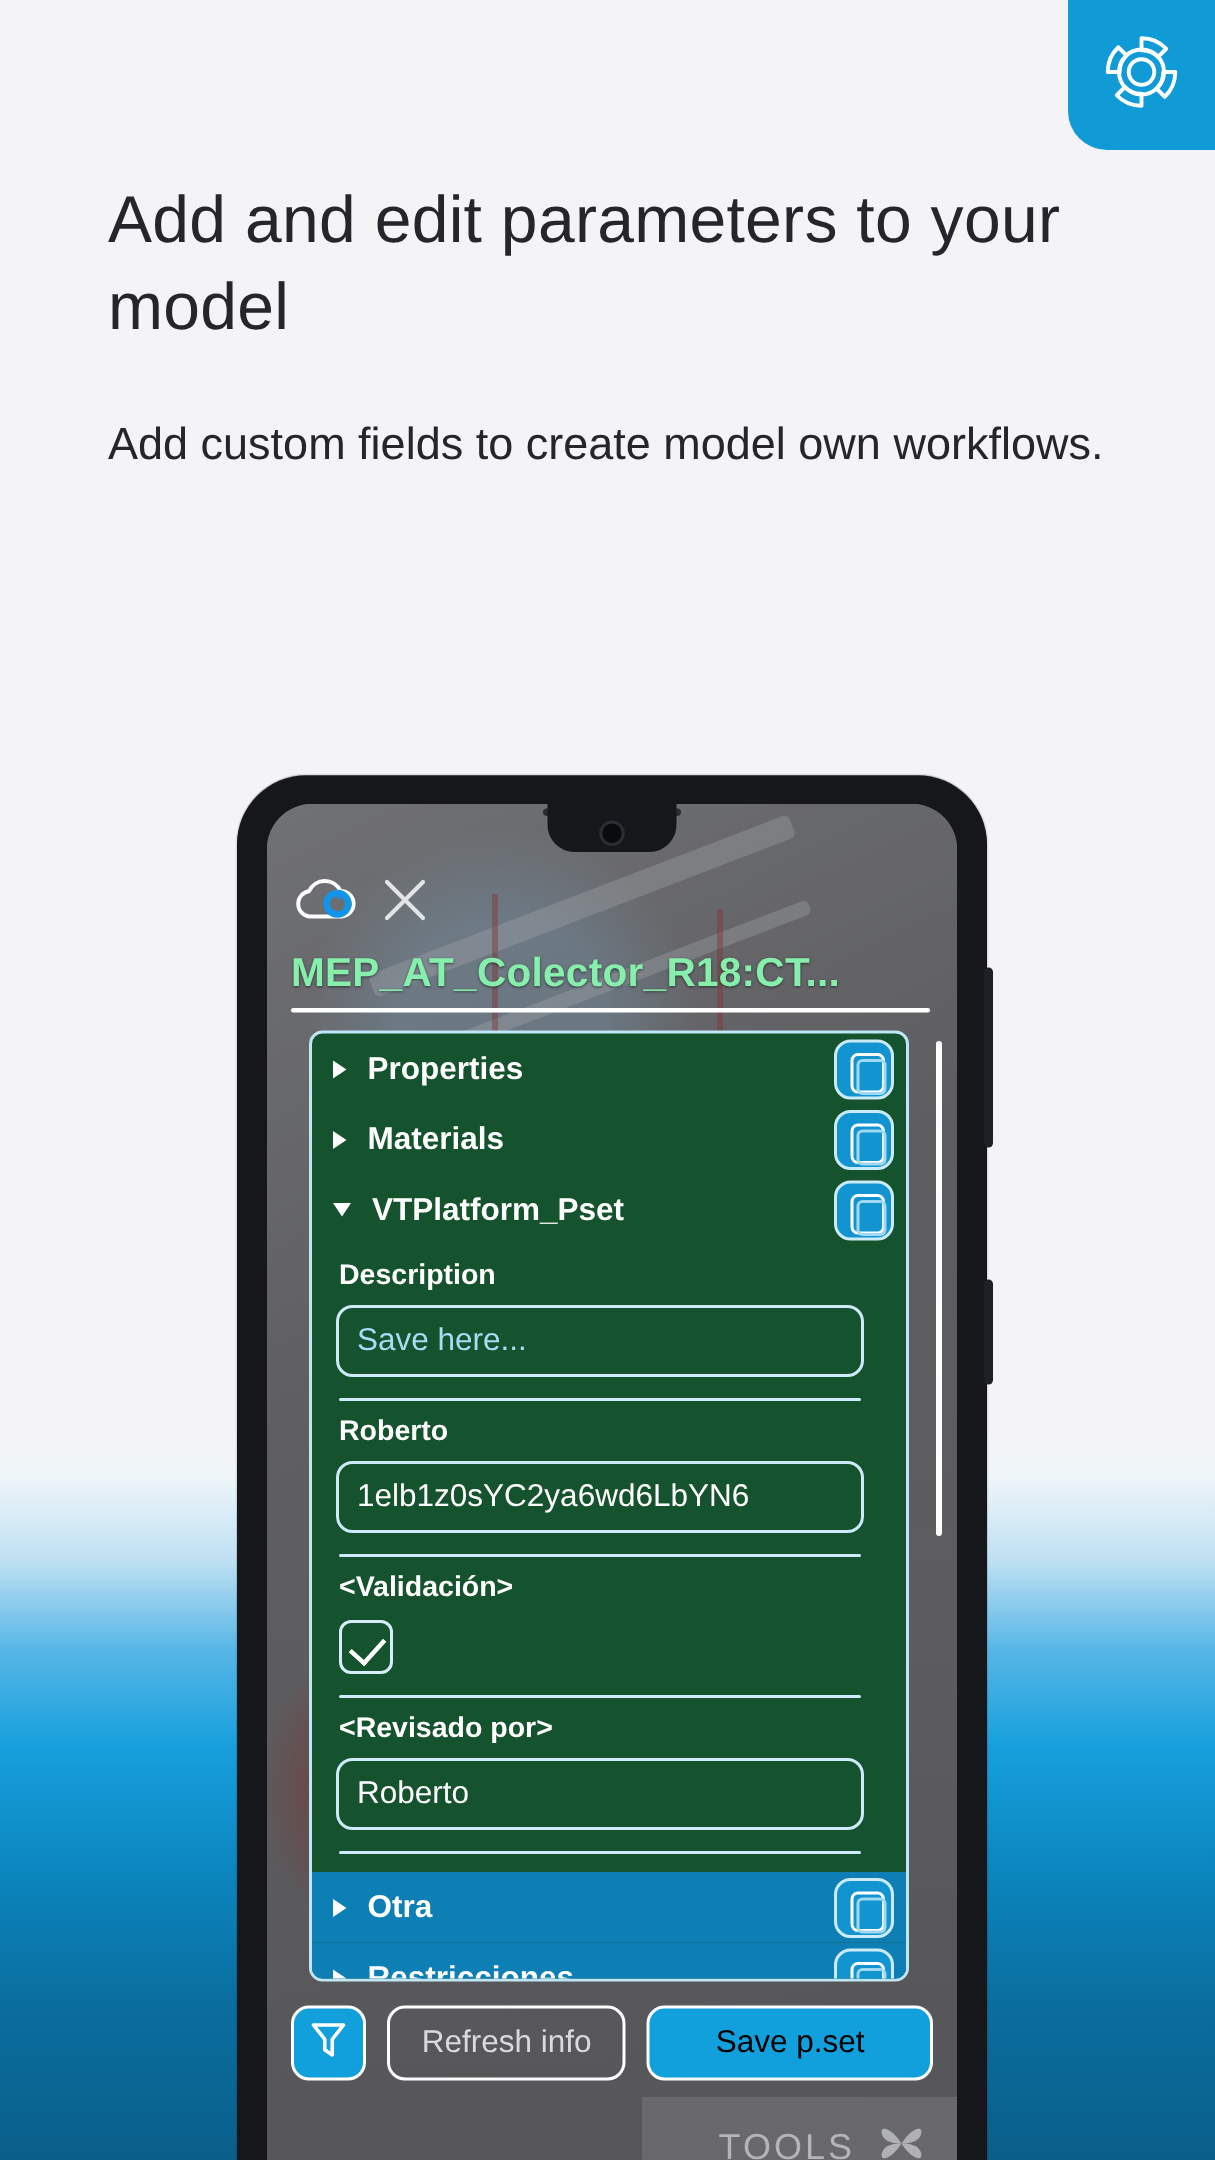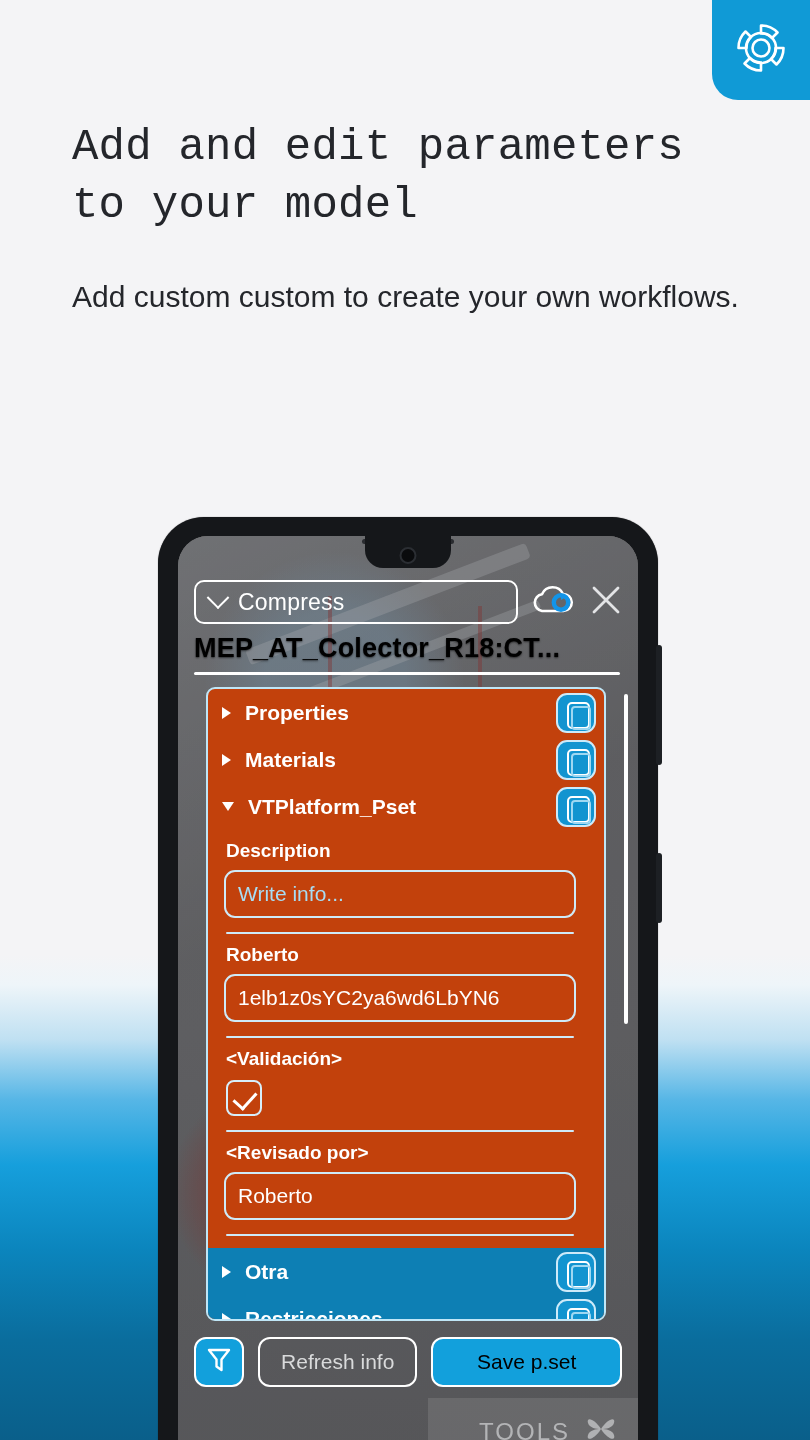--- a/index.html
+++ b/index.html
@@ -34,21 +34,21 @@
     background:#109ad6;
     border-bottom-left-radius:26px;
     z-index:5;
     display:flex; align-items:center; justify-content:center;
   }
 
   
   .headline {
     position:absolute; left:72px; top:118px; width:670px;
     z-index:4;
-    font-family:Liberation Mono, monospace;
+    font-family:Liberation Sans, sans-serif;
     font-size:44px; line-height:58px;
     font-weight:300; color:#24262b;
     letter-spacing:0.2px;
   }
   .subline {
     position:absolute; left:72px; top:274px; width:670px;
     z-index:4;
     font-family:"Liberation Sans", sans-serif;
     font-size:30px; line-height:46px;
     font-weight:400; color:#24262b;
@@ -151,37 +151,37 @@
     border-right:2.5px solid #fff;
     border-bottom:2.5px solid #fff;
     transform:rotate(45deg) translate(-3px,-3px);
     flex:none;
   }
   .icon-btn { flex:none; display:flex; align-items:center; justify-content:center; }
 
   .doc-title {
     position:absolute; left:0; right:0; top:97px;
     padding:0 16px 6px 16px;
-    color:#000000;
+    color:#86efac;
     font-size:27px; font-weight:700;
     letter-spacing:.2px;
     white-space:nowrap; overflow:hidden;
     text-shadow:0 1px 2px rgba(0,0,0,.55);
   }
   .title-rule {
     position:absolute; left:16px; right:18px; top:136px;
     height:3px; background:#ffffff; border-radius:2px;
   }
 
   
   .panel {
     position:absolute;
     left:28px; right:32px; top:151px;
     height:634px;
-    background:#c2410c;
+    background:#14532d;
     border:2px solid #bfe6f7;
     border-radius:9px;
     overflow:hidden;
   }
   .scroll-track {
     position:absolute; right:10px; top:158px;
     width:4px; height:330px;
     background:#ffffff; border-radius:2px;
     z-index:12;
   }
@@ -314,43 +314,39 @@
       <circle cx="29" cy="29" r="15" fill="none" stroke="#fff" stroke-width="2.6"></circle>
       <path d="M29 6.5 A22.5 22.5 0 0 1 45.5 13.5 L40 19 A14.8 14.8 0 0 0 29 14.5 Z" fill="none" stroke="#fff" stroke-width="2.6" stroke-linejoin="round"></path>
       <path d="M51.5 29 A22.5 22.5 0 0 1 44.5 45.5 L39 40 A14.8 14.8 0 0 0 43.5 29 Z" fill="none" stroke="#fff" stroke-width="2.6" stroke-linejoin="round"></path>
       <path d="M29 51.5 A22.5 22.5 0 0 1 12.5 44.5 L18 39 A14.8 14.8 0 0 0 29 43.5 Z" fill="none" stroke="#fff" stroke-width="2.6" stroke-linejoin="round"></path>
       <path d="M6.5 29 A22.5 22.5 0 0 1 13.5 12.5 L19 18 A14.8 14.8 0 0 0 14.5 29 Z" fill="none" stroke="#fff" stroke-width="2.6" stroke-linejoin="round"></path>
     </svg>
   </span>
 </div>
 
 <h1 class="headline">Add and edit parameters to your model</h1>
-<p class="subline">Add custom custom to create your own workflows.</p>
+<p class="subline">Add custom fields to create model own workflows.</p>
 
 <div class="phone">
   <div class="phone-body"></div>
   <div class="phone-btn b1"></div>
   <div class="phone-btn b2"></div>
 
   <div class="phone-screen">
 
     <div class="viewer-bg"></div>
     <div class="viewer-streak" style="left:60px; top:60px; width:300px; height:16px;"></div>
     <div class="viewer-streak" style="left:120px; top:108px; width:250px; height:10px;"></div>
     <div class="viewer-pole" style="left:150px; top:60px; height:330px;"></div>
     <div class="viewer-pole" style="left:300px; top:70px; height:360px;"></div>
     <div class="viewer-dim"></div>
 
     <div class="app">
 
       <div class="app-topbar">
-        <div class="compress-select">
-          <span class="chev-down"></span>
-          <span>Compress</span>
-        </div>
 
         <div class="icon-btn">
           <span>
             <svg width="46" height="36" viewBox="0 0 46 36">
               <path d="M12 29 A8.5 8.5 0 0 1 12 12.2 A11.5 11.5 0 0 1 33 12 A7.6 7.6 0 0 1 33.5 29 Z" fill="none" stroke="#ffffff" stroke-width="2.6" stroke-linejoin="round"></path>
               <circle cx="31" cy="20.5" r="7.2" fill="none" stroke="#1294e8" stroke-width="4.4"></circle>
               <path d="M31 12.5 l4.6 2.8 l-4.6 2.8 z" fill="#1294e8"></path>
             </svg>
           </span>
         </div>
@@ -382,21 +378,21 @@
         </div>
 
         <div class="grp-row">
           <span class="tri open"></span>
           <span class="grp-label">VTPlatform_Pset</span>
           <span class="copy-ic"></span>
         </div>
 
         <div class="field-block">
           <div class="field-label">Description</div>
-          <div class="field-box placeholder">Write info...</div>
+          <div class="field-box placeholder">Save here...</div>
           <div class="field-sep"></div>
         </div>
 
         <div class="field-block">
           <div class="field-label">Roberto</div>
           <div class="field-box">1elb1z0sYC2ya6wd6LbYN6</div>
           <div class="field-sep"></div>
         </div>
 
         <div class="field-block">

